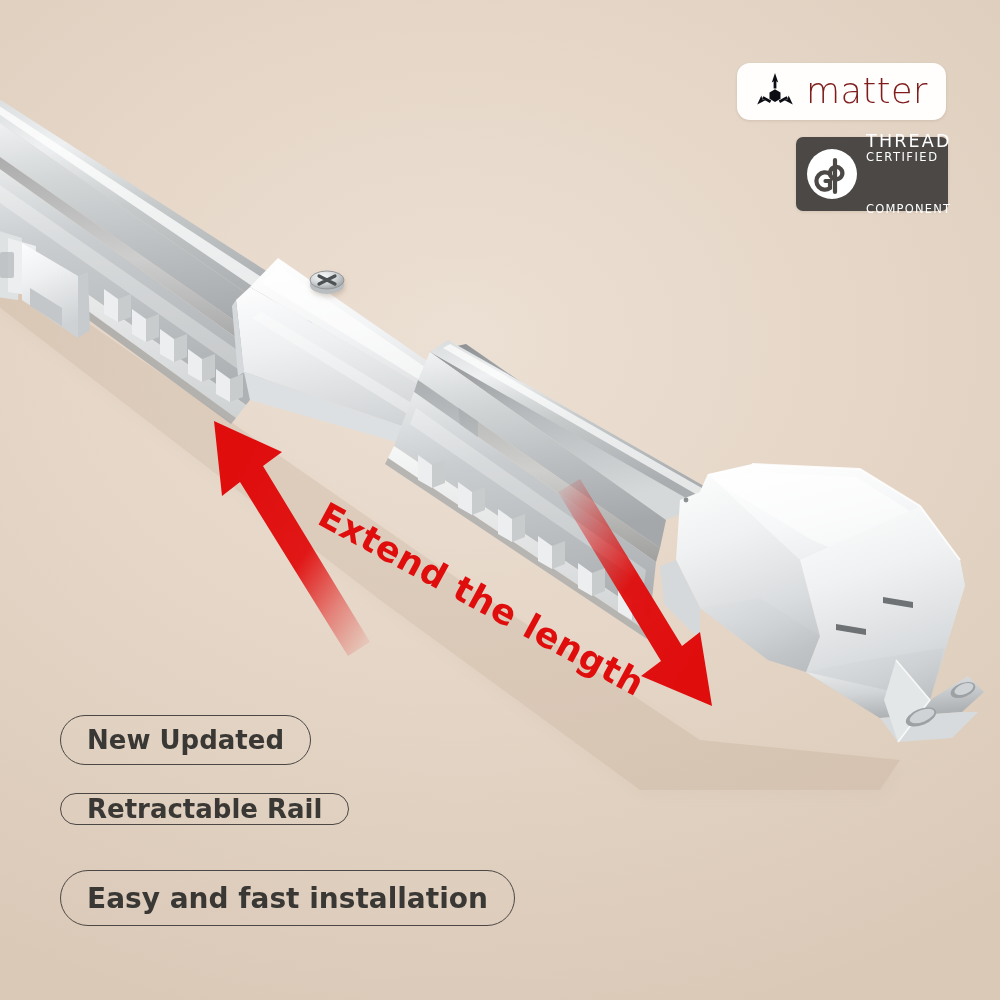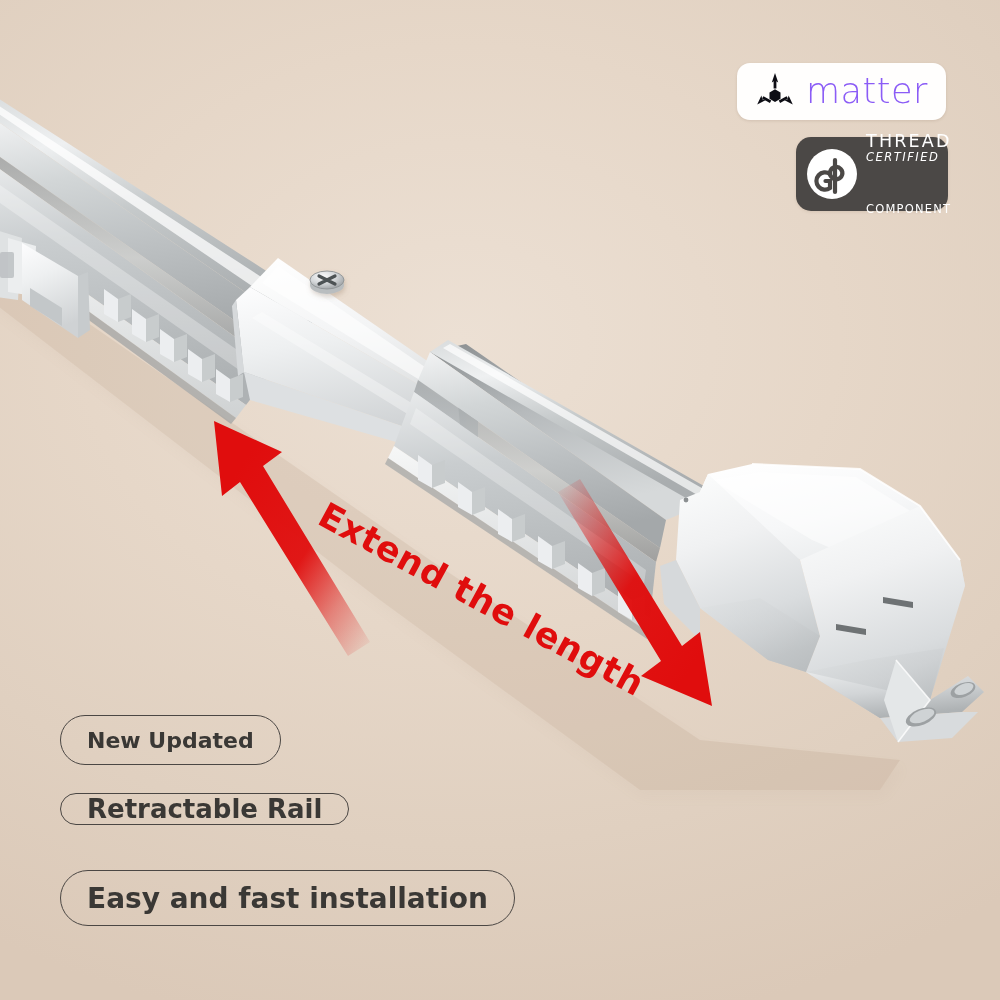--- a/index.html
+++ b/index.html
@@ -22,38 +22,38 @@
   
   .badge-wrap{position:absolute;}
   #matter-badge{
     left:737px;top:63px;width:209px;height:57px;
     background:#fffefd;border-radius:13px;
     box-shadow:0 1px 3px rgba(120,95,75,.18);
     display:flex;align-items:center;
   }
   #matter-badge .mk{margin-left:16px;width:44px;height:40px;flex:none;}
   #matter-badge .mw{
-    margin-left:9px;font-size:35px;color:#8b5cf6;
+    margin-left:9px;font-size:35px;color:#7f1d1d;
     letter-spacing:.5px;font-weight:300;line-height:1;
     font-family:"DejaVu Sans", sans-serif;
   }
 
   #thread-badge{
     left:796px;top:137px;width:152px;height:74px;
-    background:#4b4846;border-radius:15px;
+    background:#4b4846;border-radius:7px;
     display:flex;align-items:center;
     box-shadow:0 1px 3px rgba(120,95,75,.15);
   }
   #thread-badge .tk{margin-left:9px;width:54px;height:54px;flex:none;}
   #thread-badge .tt{
     margin-left:7px;color:#fff;line-height:1.08;
     font-family:"DejaVu Sans", sans-serif;
   }
   #thread-badge .t1{font-size:17.5px;letter-spacing:2.2px;font-weight:400;}
-  #thread-badge .t2{font-size:11.5px;letter-spacing:1.5px;font-weight:400;font-style:italic;}
+  #thread-badge .t2{font-size:11.5px;letter-spacing:1.5px;font-weight:400;}
   #thread-badge .t3{font-size:11.5px;letter-spacing:1.2px;font-weight:400;margin-top:40px;}
 
   
   #extend-label{
     position:absolute;left:331px;top:495px;
     transform-origin:0 0;transform:rotate(28.5deg);
     font-family:"DejaVu Sans", sans-serif;
     font-weight:700;font-size:35px;color:#e00d0d;
     letter-spacing:.6px;white-space:nowrap;
   }
@@ -61,21 +61,21 @@
   
   .pill{
     position:absolute;display:flex;align-items:center;
     border:1.6px solid #4b4744;border-radius:999px;
     background:transparent;box-sizing:border-box;
     padding:0 26px;
     font-family:"DejaVu Sans", sans-serif;
     font-weight:700;color:#3a3835;
     white-space:nowrap;
   }
-  #pill-0{left:60px;top:715px;height:50px;font-size:22px;}
+  #pill-0{left:60px;top:715px;height:50px;font-size:26px;}
   #pill-1{left:60px;top:793px;height:32px;font-size:26px;}
   #pill-2{left:60px;top:870px;height:56px;font-size:28px;}
 </style>
 </head>
 <body>
 
 <div id="stage">
 
   <div id="product">
     <svg viewBox="0 0 1000 1000" xmlns="http://www.w3.org/2000/svg">

